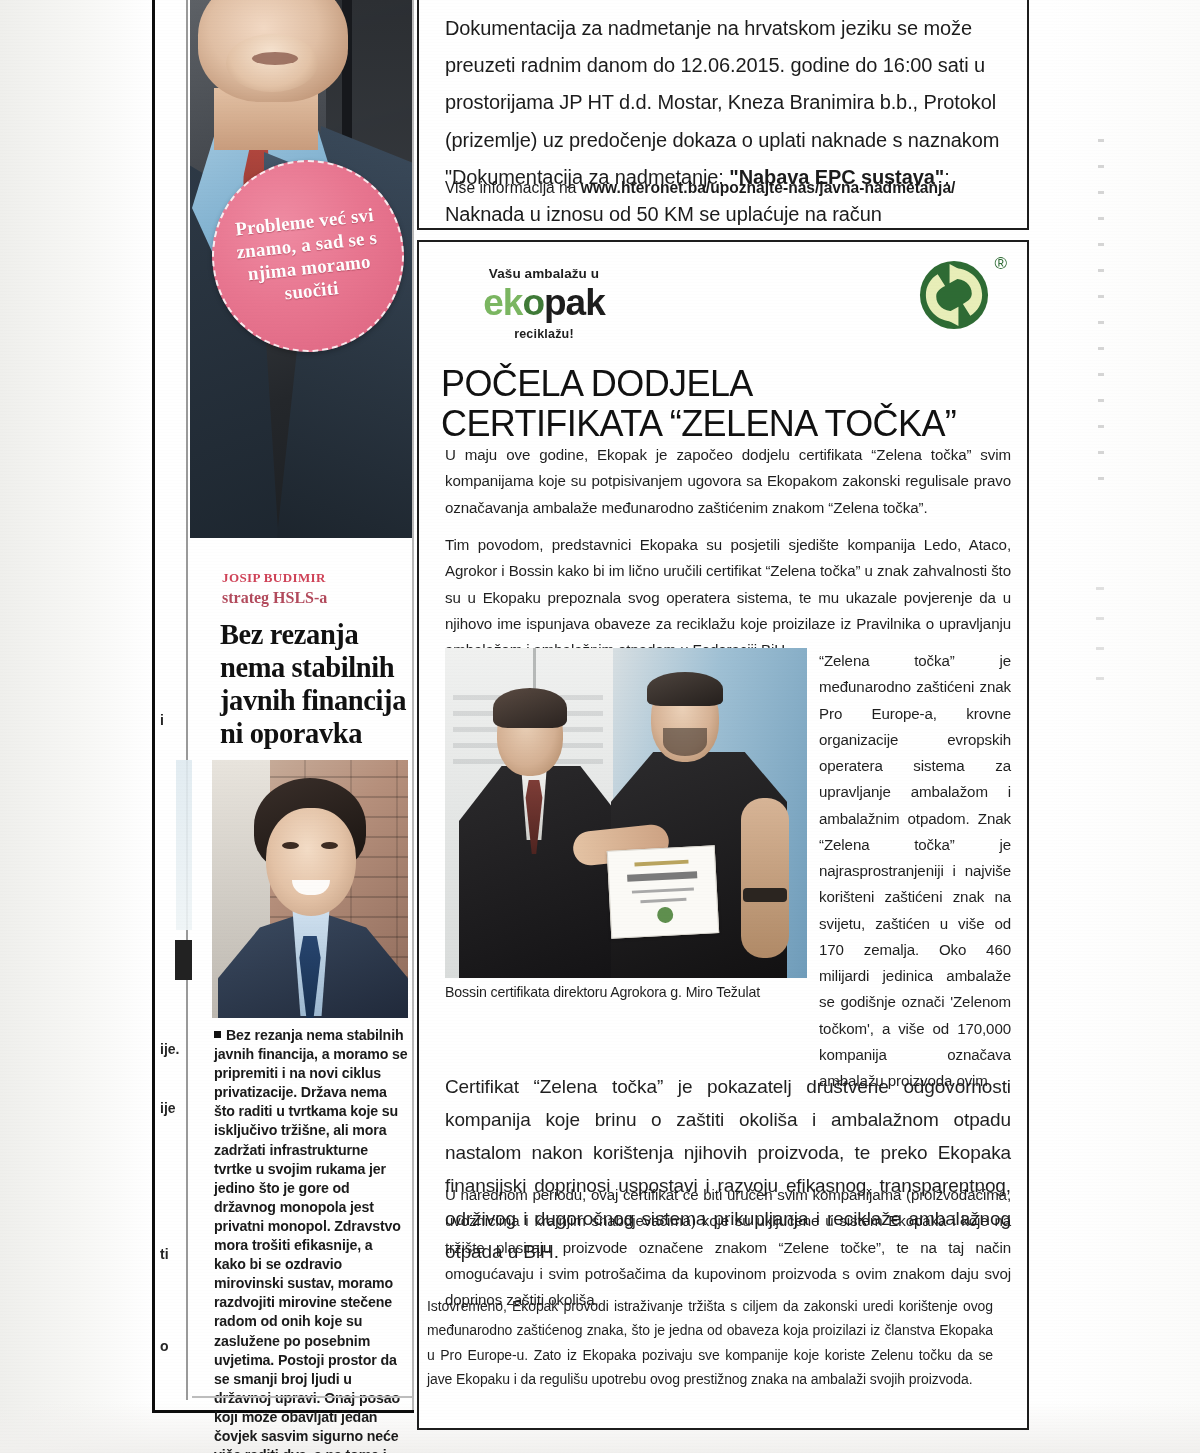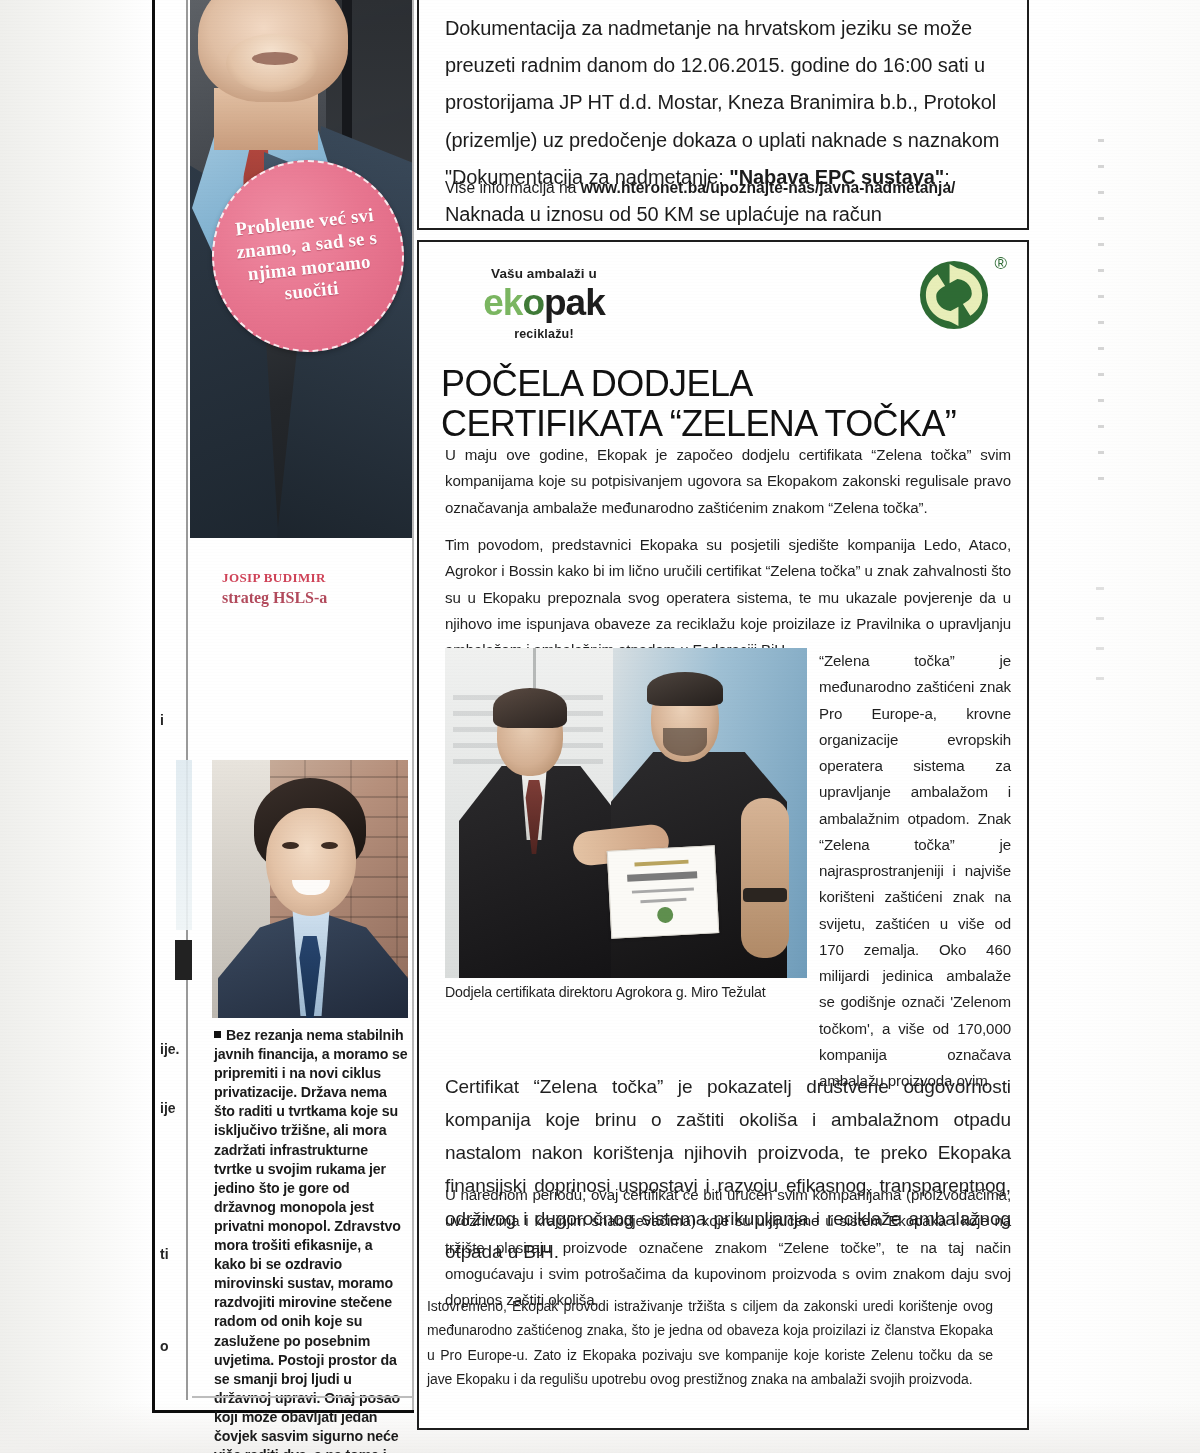--- a/index.html
+++ b/index.html
@@ -407,20 +407,21 @@
 
   <div class="pink-badge">
     <div class="pink-badge-inner">Probleme već svi znamo, a sad se s njima moramo suočiti</div>
   </div>
 
   <div class="byline-block">
     <div class="byline-name">JOSIP BUDIMIR</div>
     <div class="byline-role">strateg HSLS-a</div>
   </div>
 
+  <div class="headline">Bez rezanja nema stabilnih javnih financija ni oporavka</div>
 
   <div class="portrait">
     <div class="pt-brick"></div>
     <div class="pt-wall-l"></div>
     <div class="pt-jacket"></div>
     <div class="pt-shirt2"></div>
     <div class="pt-tie2"></div>
     <div class="pt-hair"></div>
     <div class="pt-face"></div>
     <div class="pt-eye-l"></div>
@@ -449,21 +450,21 @@
     <b>"Nabava EPC sustava"</b><span>: Naknada u iznosu od 50 KM se uplaćuje na račun 3381002202842183.</span>
   </div>
   <div class="ad1-more">
     <span>Više informacija na </span><b>www.hteronet.ba/upoznajte-nas/javna-nadmetanja/</b>
   </div>
 </div>
 
 <div class="ad-box ad2">
 
   <div class="ekopak-logo">
-    <div class="ek-top">Vašu ambalaži u</div>
+    <div class="ek-top">Vašu ambalažu u</div>
     <div class="ek-word">
       <span class="g">ek</span><span class="d">o</span><span class="k">pak</span>
     </div>
     <div class="ek-sub">reciklažu!</div>
   </div>
 
   <div class="greendot">
     <svg width="74" height="74" viewBox="0 0 100 100">
       <circle cx="50" cy="50" r="46" fill="#2e6b34"></circle>
       <path d="M50 14 C74 14 88 32 88 50 C88 62 82 72 72 78 L62 62 C70 58 74 54 74 48 C74 36 64 28 50 28 Z" fill="#e8eeb8"></path>
@@ -500,21 +501,21 @@
       <div class="m2-beard"></div>
       <div class="handshake"></div>
       <div class="cert">
         <div class="cert-l1"></div>
         <div class="cert-l2"></div>
         <div class="cert-l3"></div>
         <div class="cert-l4"></div>
         <div class="cert-seal"></div>
       </div>
     </div>
-    <div class="photo2-cap">Dodjela certifikata direktoru Agrokora g. Miro Težulat</div>
+    <div class="photo2-cap">Bossin certifikata direktoru Agrokora g. Miro Težulat</div>
   </div>
 
   <div class="side-col">“Zelena točka” je međunarodno zaštićeni znak Pro Europe-a, krovne organizacije evropskih operatera sistema za upravljanje ambalažom i ambalažnim otpadom. Znak “Zelena točka” je najrasprostranjeniji i najviše korišteni zaštićeni znak na svijetu, zaštićen u više od 170 zemalja. Oko 460 milijardi jedinica ambalaže se godišnje označi 'Zelenom točkom', a više od 170,000 kompanija označava ambalažu proizvoda ovim</div>
 
   <div class="p4">Certifikat “Zelena točka” je pokazatelj društvene odgovornosti kompanija koje brinu o zaštiti okoliša i ambalažnom otpadu nastalom nakon korištenja njihovih proizvoda, te preko Ekopaka finansijski doprinosi uspostavi i razvoju efikasnog, transparentnog, održivog i dugoročnog sistema prikupljanja i reciklaže ambalažnog otpada u BiH.</div>
   <div class="p5">U narednom periodu, ovaj certifikat će biti uručen svim kompanijama (proizvođačima, uvoznicima i krajnjim snabdjevačima) koje su uključene u sistem Ekopaka i koje na tržište plasiraju proizvode označene znakom “Zelene točke”, te na taj način omogućavaju i svim potrošačima da kupovinom proizvoda s ovim znakom daju svoj doprinos zaštiti okoliša.</div>
   <div class="p6">Istovremeno, Ekopak provodi istraživanje tržišta s ciljem da zakonski uredi korištenje ovog međunarodno zaštićenog znaka, što je jedna od obaveza koja proizilazi iz članstva Ekopaka u Pro Europe-u.  Zato iz Ekopaka pozivaju sve kompanije koje koriste Zelenu točku da se jave Ekopaku i da regulišu upotrebu ovog prestižnog znaka na ambalaži svojih proizvoda.</div>
 </div>
 
 <div class="faint-marks"></div>

